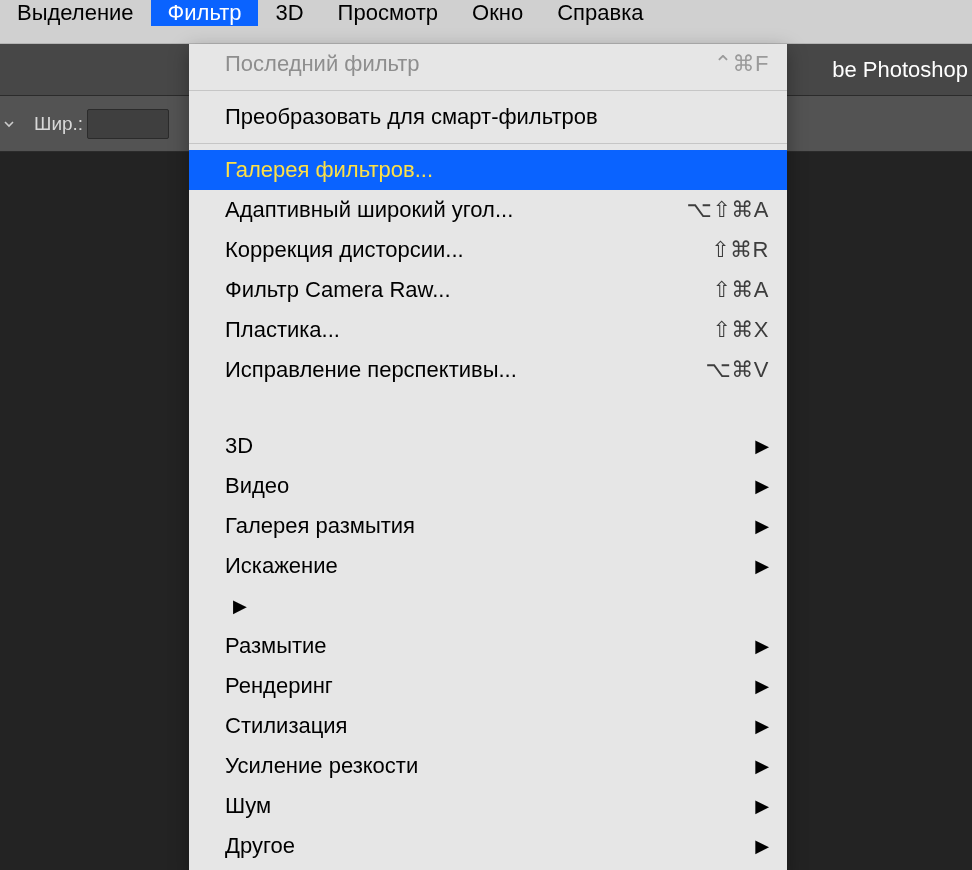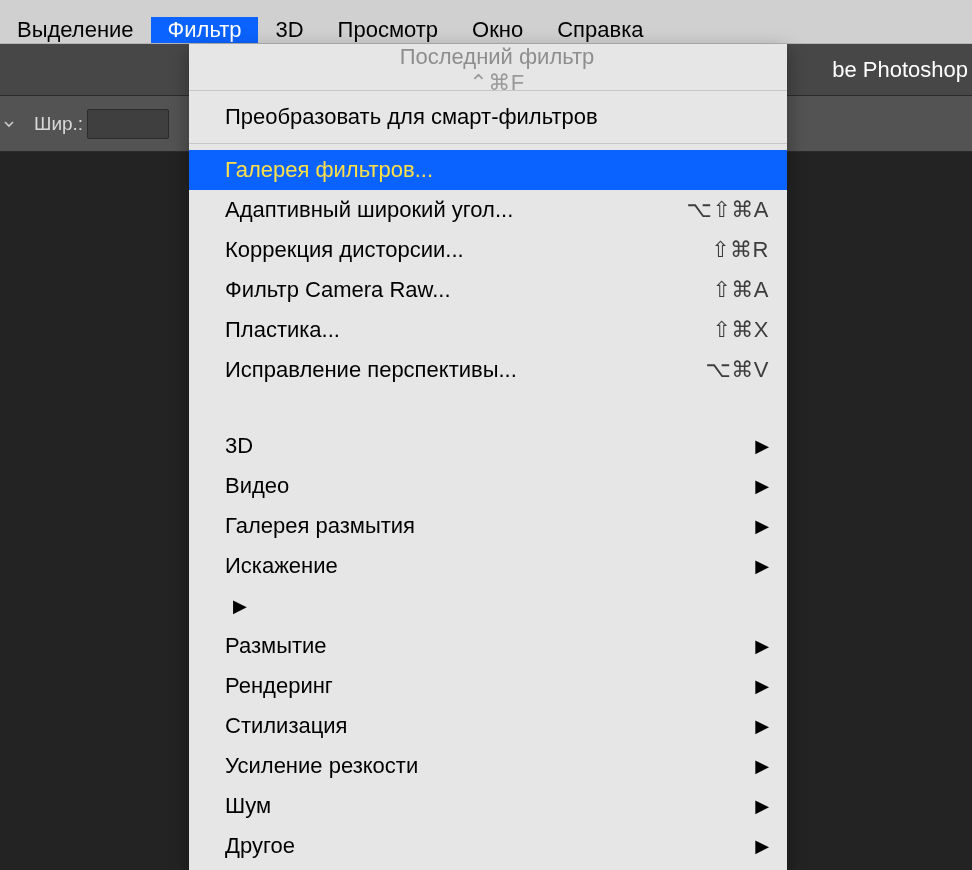--- a/index.html
+++ b/index.html
@@ -6,21 +6,21 @@
   html, body { width:972px; height:870px; overflow:hidden; font-family:-apple-system,"Helvetica Neue",Arial,sans-serif; }
   body { background:#232323; }
   
   .menubar {
     position:relative;
     width:100%;
     height:44px;
     background:#d0d0d0;
     border-bottom:1px solid #b5b5b5;
     display:flex;
-    align-items:flex-end;
+    align-items:flex-start;
     font-size:22px;
     color:#000;
   }
   .menubar .item {
     display:flex;
     align-items:center;
     padding:0 17px;
     cursor:default;
   }
   .menubar .item.active { background:#0a63ff; color:#fff; }
@@ -90,21 +90,21 @@
     padding-bottom:8px;
   }
   .dropdown .row {
     display:flex;
     align-items:center;
     height:40px;
     padding-left:36px;
     padding-right:18px;
     cursor:default;
   }
-  .dropdown .row.disabled { color:#8e8e8e;flex-direction:column; }
+  .dropdown .row.disabled { color:#8e8e8e; }
   .dropdown .row.highlight { background:#0a63ff; color:#fde047; }
   .dropdown .row .label { flex:1; }
   .dropdown .row .shortcut { color:#3d3d3d; font-size:22px; letter-spacing:0.5px; }
   .dropdown .row.disabled .shortcut { color:#9a9a9a; }
   .dropdown .row .arrow { color:#000; font-size:18px; margin-left:8px;}
   .dropdown .sep { height:1px; background:#c6c6c6; margin:6px 0; }
   .dropdown .gap { height:36px; }
   
   .chev svg { width:10px; height:10px; }
 </style>

